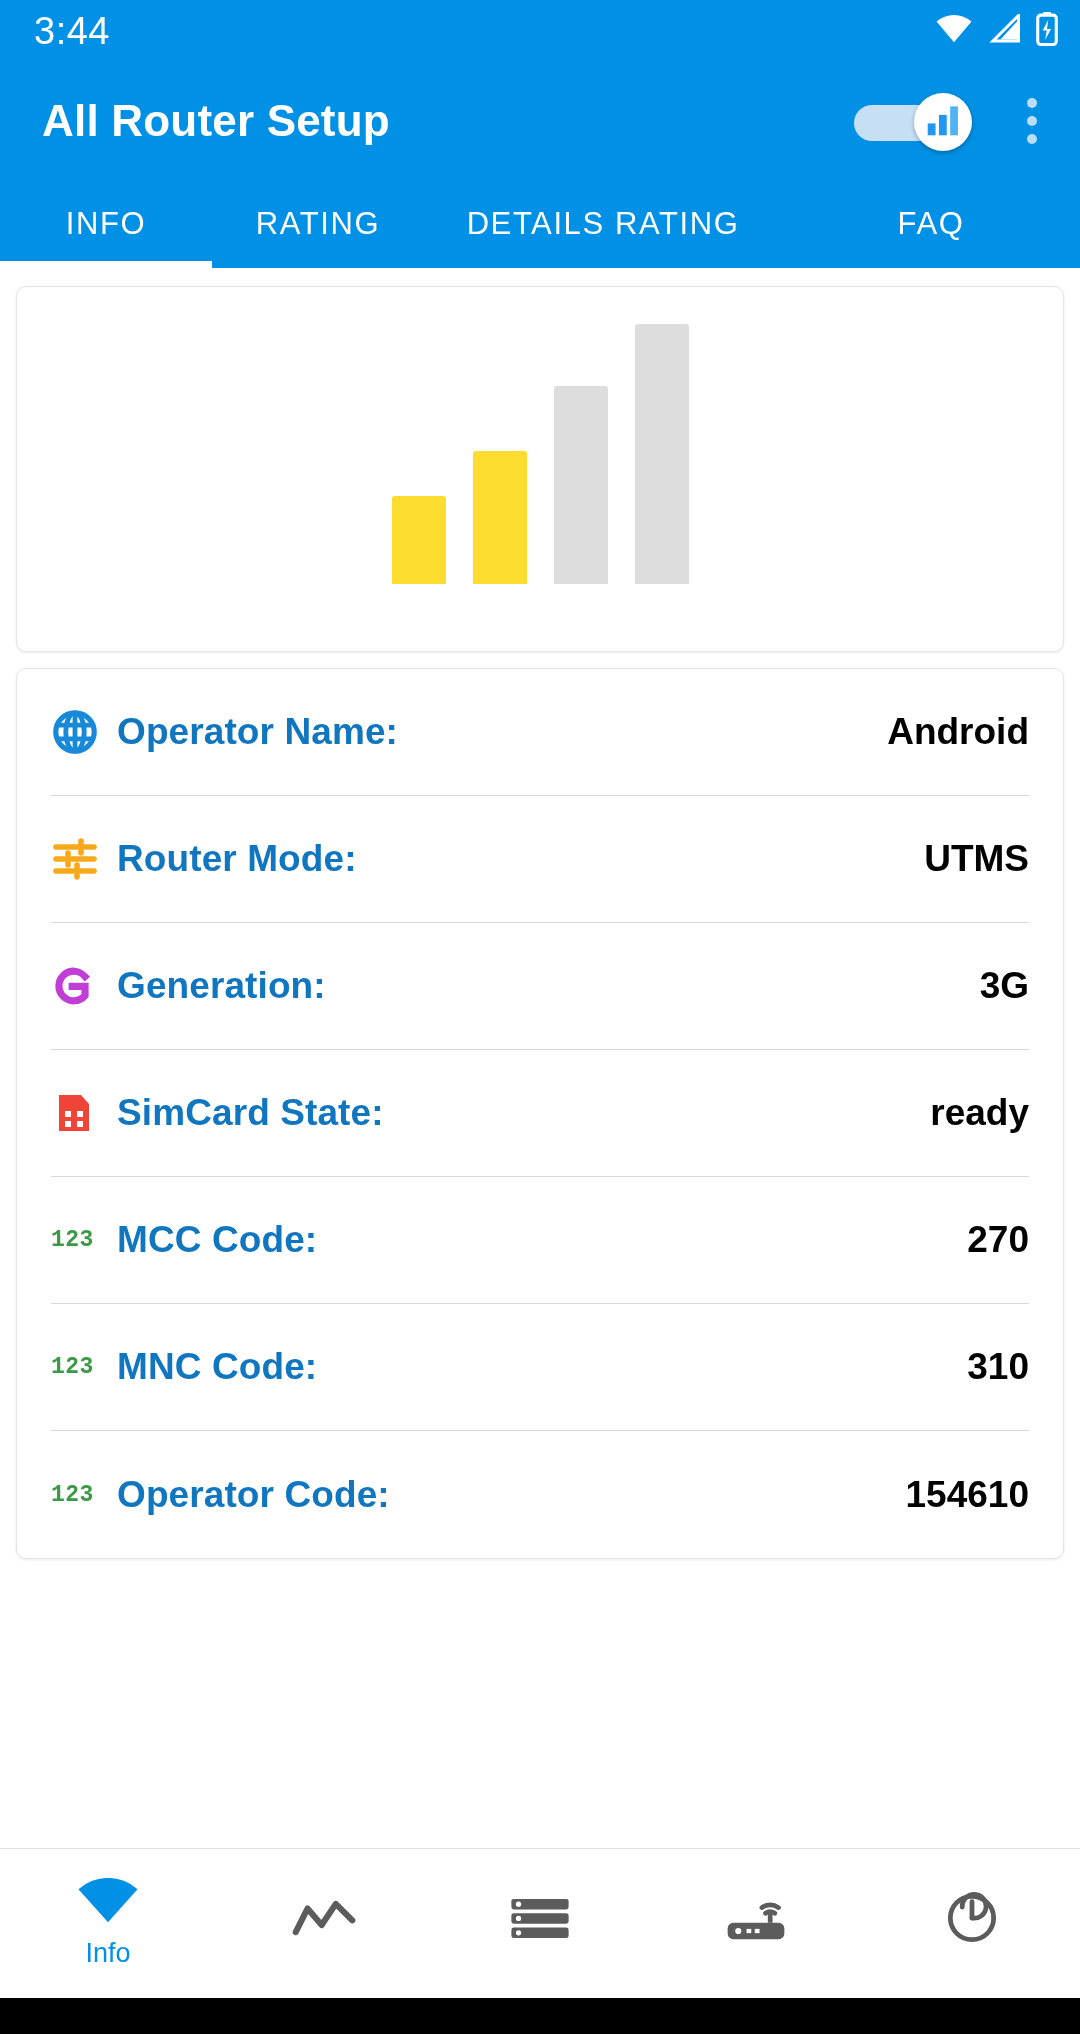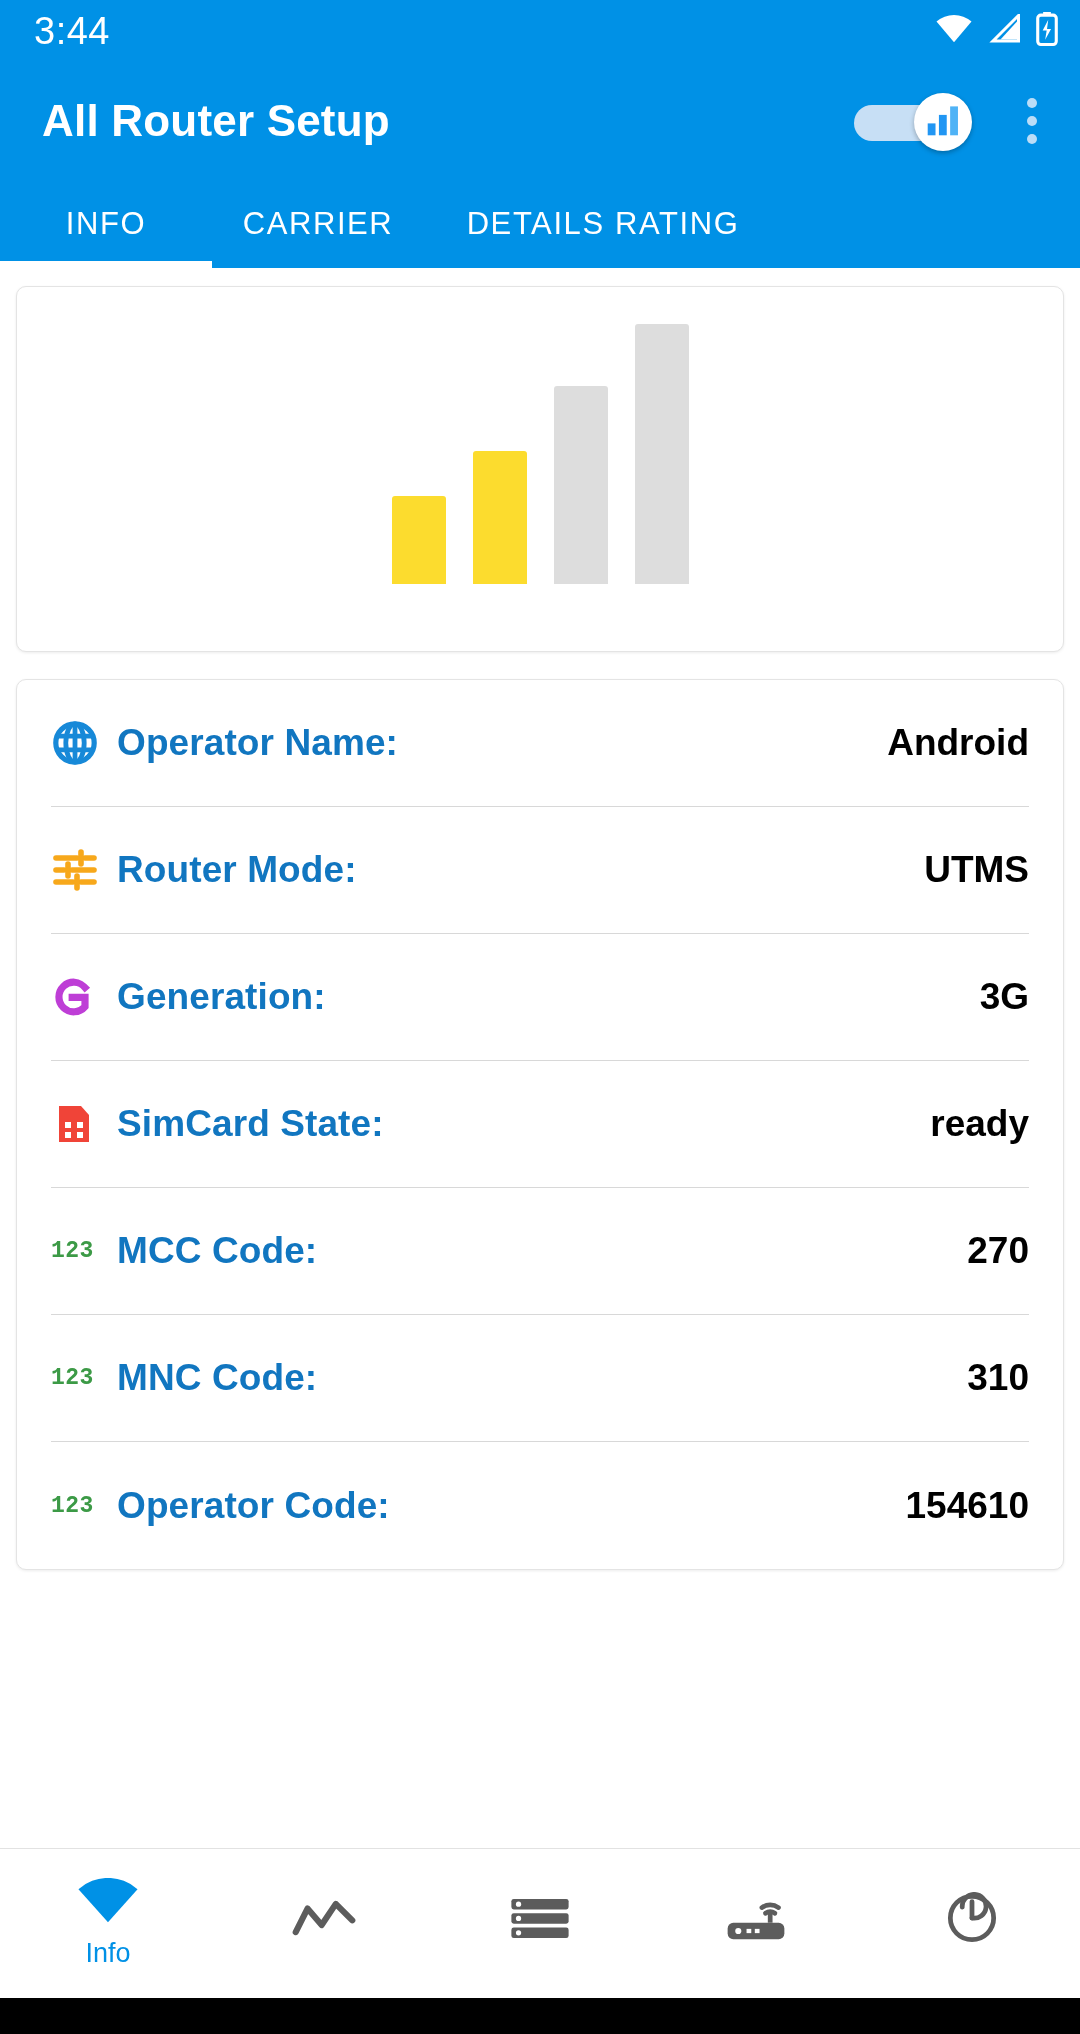--- a/index.html
+++ b/index.html
@@ -144,21 +144,21 @@
     gap:27px;
     height:260px;
   }
   .bar {
     width:54px;
     border-radius:3px 3px 0 0;
   }
 
   
   .info-card {
-    margin-top:27px;
+    margin-top:16px;
     padding:0 34px;
   }
   .info-row {
     height:127px;
     display:flex;
     align-items:center;
     border-bottom:1px solid #D8D8D8;
   }
   .info-row:last-child { border-bottom:none; }
   .row-icon {
@@ -273,24 +273,27 @@
       <i></i>
   </div>
 </div>
 
 <div class="tabbar">
   <div class="tab t0">
     <span>INFO</span>
     <span class="indicator"></span>
   </div>
   <div class="tab t1">
-    <span>CARRIER</span>
+    <span>RATING</span>
   </div>
   <div class="tab t2">
     <span>DETAILS RATING</span>
+  </div>
+  <div class="tab t3">
+    <span>FAQ</span>
   </div>
 </div>
 
 <div class="content">
 
   <div class="card chart-card">
     <div class="bars">
       <div class="bar" style="height: 88.4px; background: rgb(252, 220, 46);"></div>
       <div class="bar" style="height: 132.6px; background: rgb(252, 220, 46);"></div>
       <div class="bar" style="height: 197.6px; background: rgb(221, 221, 221);"></div>

